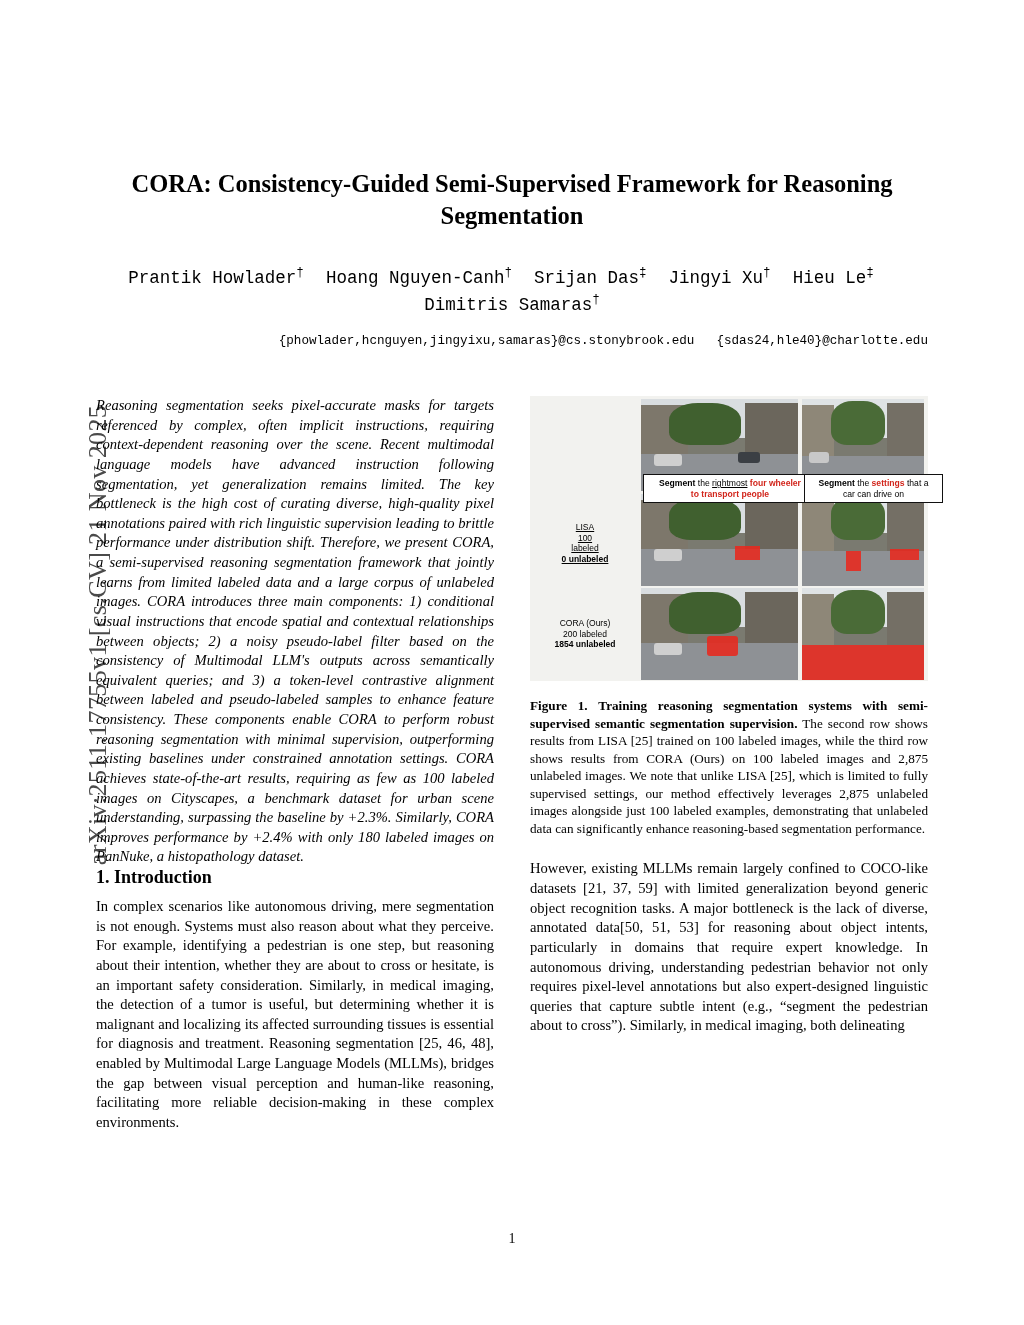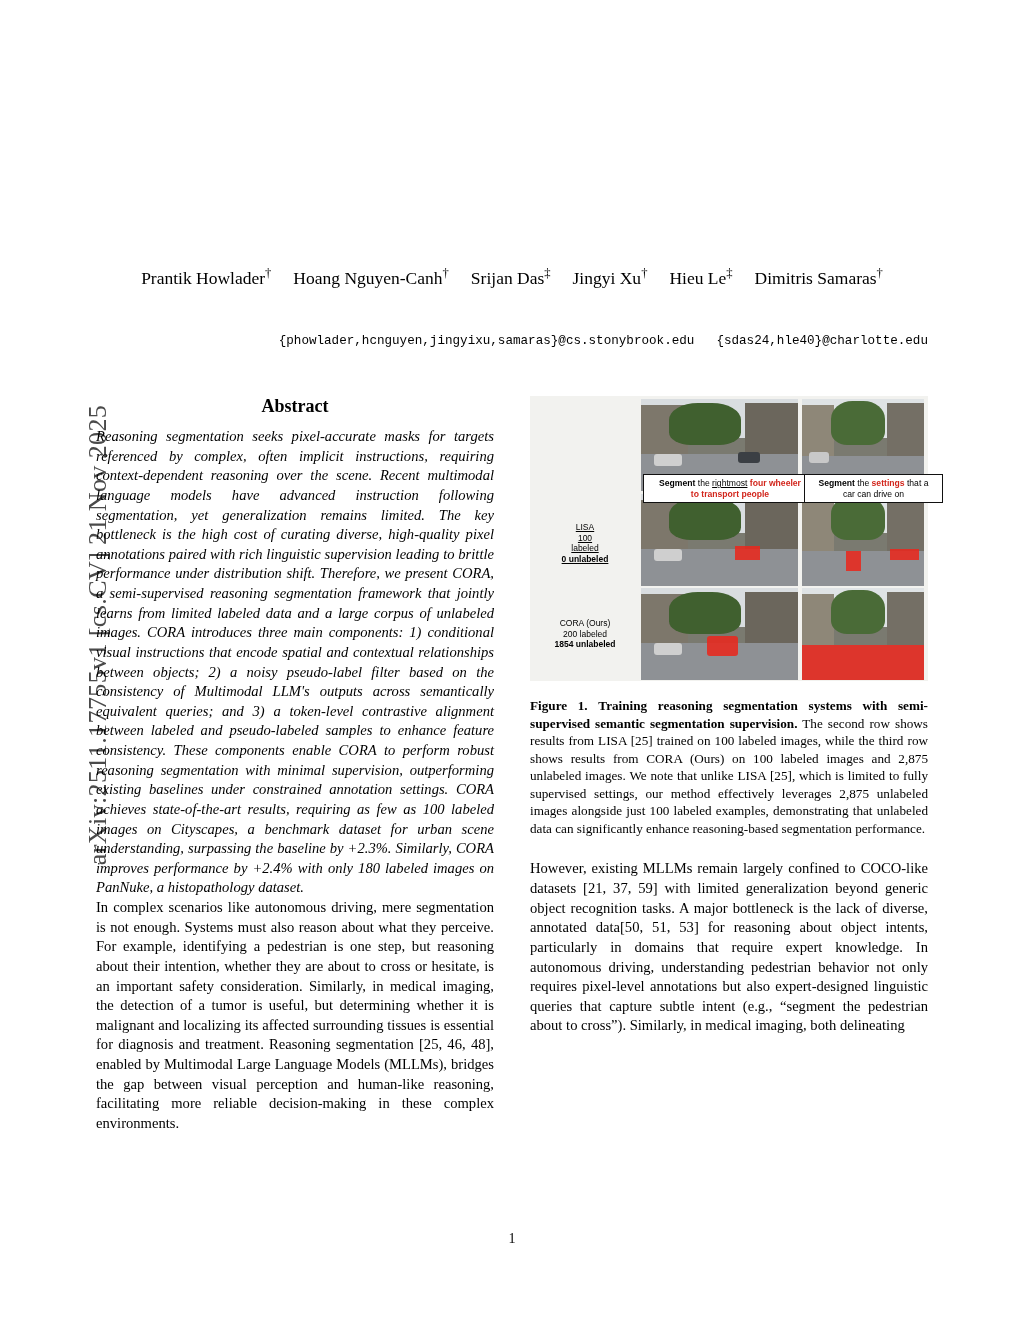--- a/index.html
+++ b/index.html
@@ -51,20 +51,21 @@
 
   
   .authors {
     position: absolute;
     left: 96px;
     top: 264px;
     width: 832px;
     text-align: center;
     font-size: 17.5px;
     line-height: 1.45;
+    font-family: Liberation Mono, monospace;
   }
   .authors .sep { display: inline-block; width: 22px; }
   .affil {
     position: absolute;
     left: 96px;
     top: 300px;
     width: 832px;
     text-align: center;
     font-size: 17.5px;
   }
@@ -201,34 +202,35 @@
     font-size: 14px;
   }
 </style>
 </head>
 <body>
 
 <div class="page">
 
   <div class="arxiv-stamp">arXiv:2511.17755v1  [cs.CV]  21 Nov 2025</div>
 
+  <div class="title">CORA: Consistency-Guided Semi-Supervised Framework for Reasoning Segmentation</div>
 
   <div class="authors">
     <span><span>Prantik Howlader</span><sup>†</sup></span><span class="sep"></span><span><span>Hoang Nguyen-Canh</span><sup>†</sup></span><span class="sep"></span><span><span>Srijan Das</span><sup>‡</sup></span><span class="sep"></span><span><span>Jingyi Xu</span><sup>†</sup></span><span class="sep"></span><span><span>Hieu Le</span><sup>‡</sup></span><span class="sep"></span><span><span>Dimitris Samaras</span><sup>†</sup></span>
   </div>
 
 
   <div class="emails">
     <span>{phowlader,hcnguyen,jingyixu,samaras}@cs.stonybrook.edu</span><span class="gap"></span><span>{sdas24,hle40}@charlotte.edu</span>
   </div>
 
   <div class="col-left">
-    <div class="abstract-head">Abstract</div>
     <p class="abstract-body">Reasoning segmentation seeks pixel-accurate masks for targets referenced by complex, often implicit instructions, requiring context-dependent reasoning over the scene. Recent multimodal language models have advanced instruction following segmentation, yet generalization remains limited. The key bottleneck is the high cost of curating diverse, high-quality pixel annotations paired with rich linguistic supervision leading to brittle performance under distribution shift. Therefore, we present CORA, a semi-supervised reasoning segmentation framework that jointly learns from limited labeled data and a large corpus of unlabeled images. CORA introduces three main components: 1) conditional visual instructions that encode spatial and contextual relationships between objects; 2) a noisy pseudo-label filter based on the consistency of Multimodal LLM's outputs across semantically equivalent queries; and 3) a token-level contrastive alignment between labeled and pseudo-labeled samples to enhance feature consistency. These components enable CORA to perform robust reasoning segmentation with minimal supervision, outperforming existing baselines under constrained annotation settings. CORA achieves state-of-the-art results, requiring as few as 100 labeled images on Cityscapes, a benchmark dataset for urban scene understanding, surpassing the baseline by +2.3%. Similarly, CORA improves performance by +2.4% with only 180 labeled images on PanNuke, a histopathology dataset.</p>
 
+    <h2 class="section-head intro-head">1. Introduction</h2>
     <p class="body-text">In complex scenarios like autonomous driving, mere segmentation is not enough. Systems must also reason about what they perceive. For example, identifying a pedestrian is one step, but reasoning about their intention, whether they are about to cross or hesitate, is an important safety consideration. Similarly, in medical imaging, the detection of a tumor is useful, but determining whether it is malignant and localizing its affected surrounding tissues is essential for diagnosis and treatment. Reasoning segmentation [25, 46, 48], enabled by Multimodal Large Language Models (MLLMs), bridges the gap between visual perception and human-like reasoning, facilitating more reliable decision-making in these complex environments.</p>
   </div>
 
   <div class="col-right">
 
     <div class="figure">
       <div class="fig-img">
 
         <div class="panel" style="left:111px; top:3px; width:157px; height:92px;">
           <div class="scene">

